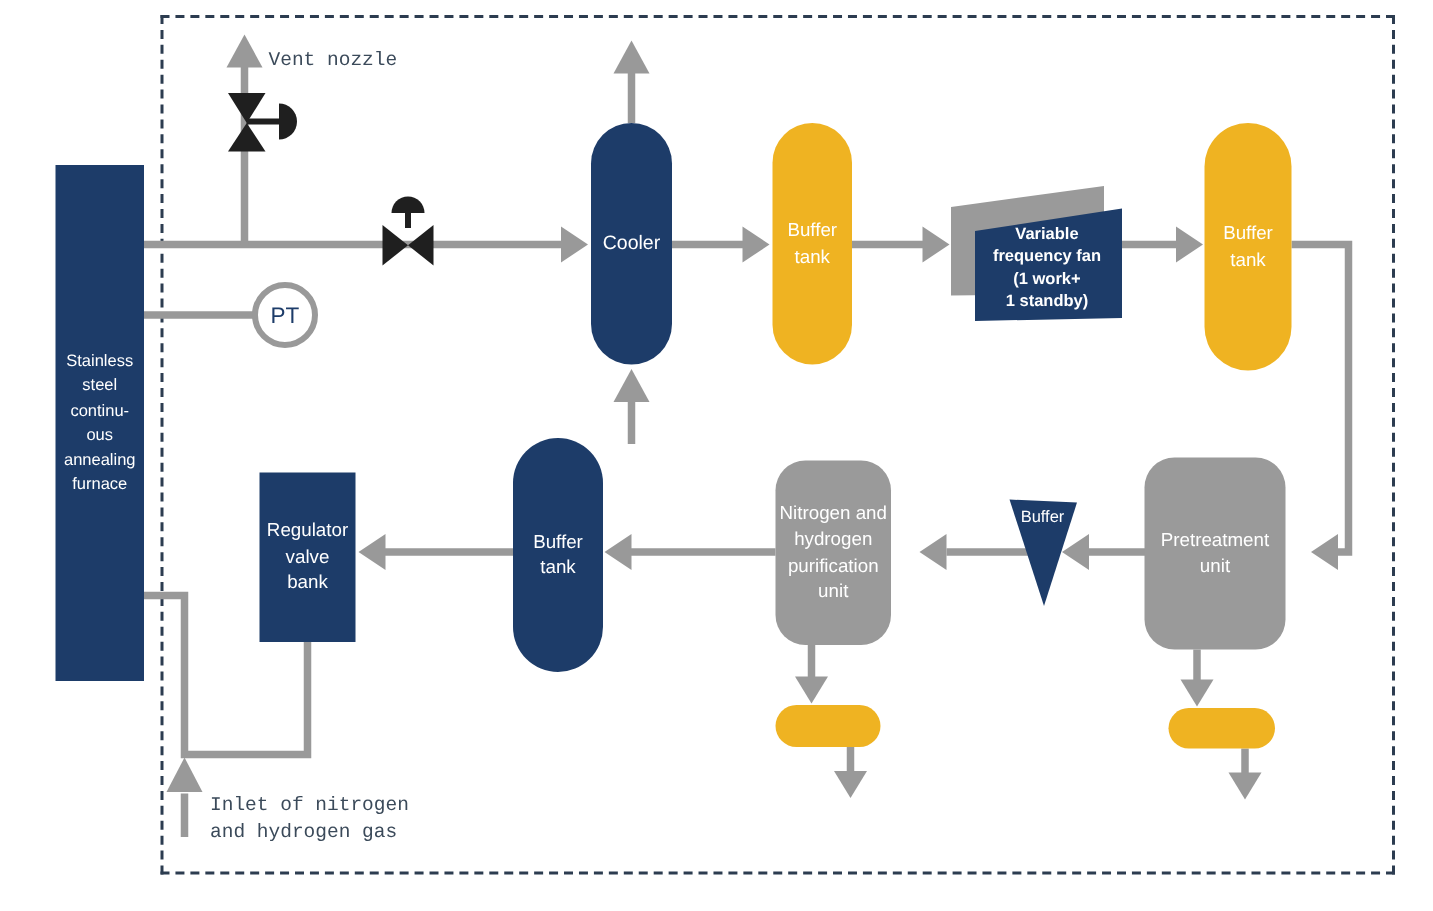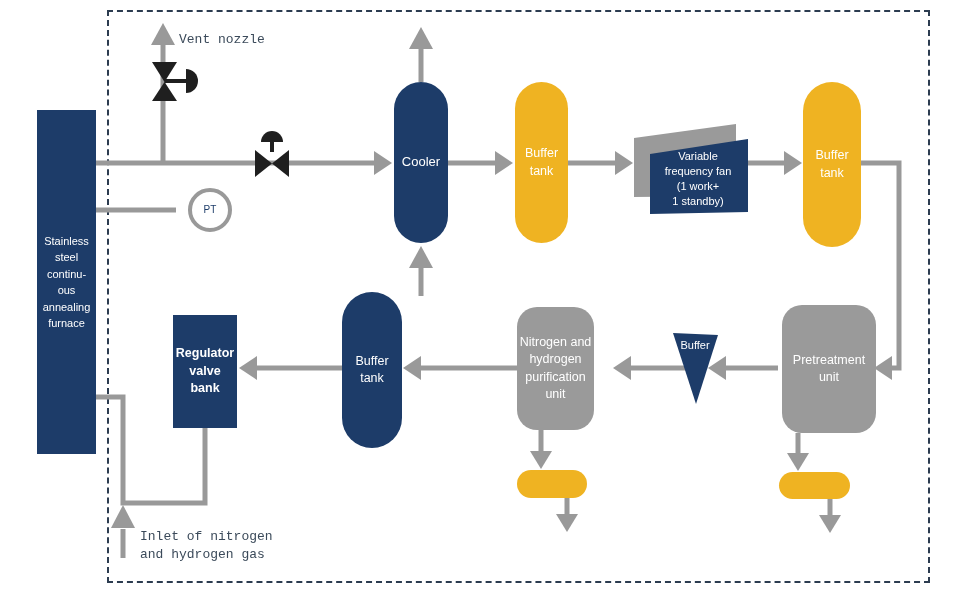--- a/index.html
+++ b/index.html
@@ -12,29 +12,29 @@
   .dashed-border{position:absolute;left:107px;top:10px;width:823px;height:573px;
     border:2px dashed var(--dash);}
   svg.layer{position:absolute;left:0;top:0;}
   .node{position:absolute;display:flex;align-items:center;justify-content:center;
     text-align:center;white-space:pre-line;color:var(--white);line-height:1.4;}
   .furnace{left:37px;top:110px;width:59px;height:344px;background:var(--navy);font-size:11px;line-height:1.5;}
   .cooler{left:394px;top:82px;width:54px;height:161px;border-radius:27px;background:var(--navy);font-size:13px;}
   .buffer-tank-1{left:515px;top:82px;width:53px;height:161px;border-radius:27px;background:var(--yellow);font-size:12.5px;}
   .buffer-tank-2{left:803px;top:82px;width:58px;height:165px;border-radius:29px;background:var(--yellow);font-size:12.5px;}
   .buffer-tank-3{left:342px;top:292px;width:60px;height:156px;border-radius:30px;background:var(--navy);font-size:12.5px;}
-  .pretreatment{left:782px;top:305px;width:94px;height:128px;border-radius:20px;background:var(--gray);font-size:12.5px;}
+  .pretreatment{left:763px;top:305px;width:94px;height:128px;border-radius:20px;background:var(--gray);font-size:12.5px;}
   .purification{left:517px;top:307px;width:77px;height:123px;border-radius:20px;background:var(--gray);font-size:12.5px;}
-  .regulator{left:173px;top:315px;width:64px;height:113px;background:var(--navy);font-size:12.5px;font-weight:bold;}
+  .regulator{left:173px;top:315px;width:64px;height:113px;background:var(--navy);font-size:12.5px;}
   .drain-capsule-right{left:779px;top:472px;width:71px;height:27px;border-radius:14px;background:var(--yellow);}
   .drain-capsule-mid{left:517px;top:470px;width:70px;height:28px;border-radius:14px;background:var(--yellow);}
-  .fan-label{left:645px;top:149px;width:106px;font-size:11px;line-height:1.35;background:transparent;}
+  .fan-label{left:645px;top:149px;width:106px;font-size:11px;line-height:1.35;background:transparent;font-weight:bold;}
   .filter-label{left:672px;top:338px;width:46px;font-size:11px;background:transparent;}
-  .pt-circle{left:188px;top:188px;width:44px;height:44px;border-radius:50%;
-    border:4.5px solid var(--pipe);background:#fff;color:var(--navy);font-size:10px;text-align:right;}
+  .pt-circle{left:168px;top:188px;width:44px;height:44px;border-radius:50%;
+    border:4.5px solid var(--pipe);background:#fff;color:var(--navy);font-size:15px;text-align:right;}
   .free-label{position:absolute;color:var(--label);font-size:13px;line-height:1.35;white-space:pre-line;font-family:Liberation Mono, monospace;}
   .vent-label{left:179px;top:31px;}
   .inlet-label{left:140px;top:528px;}
   .pipe{stroke:var(--pipe);stroke-width:5;fill:none;}
   .arrow{fill:var(--pipe);stroke:none;}
   .valve{fill:var(--black);stroke:none;}
   .valve-stem{stroke:var(--black);stroke-width:4;fill:none;}
   .fan-back{fill:var(--gray);}
   .fan-front{fill:var(--navy);}
   .filter-tri{fill:var(--navy);}

